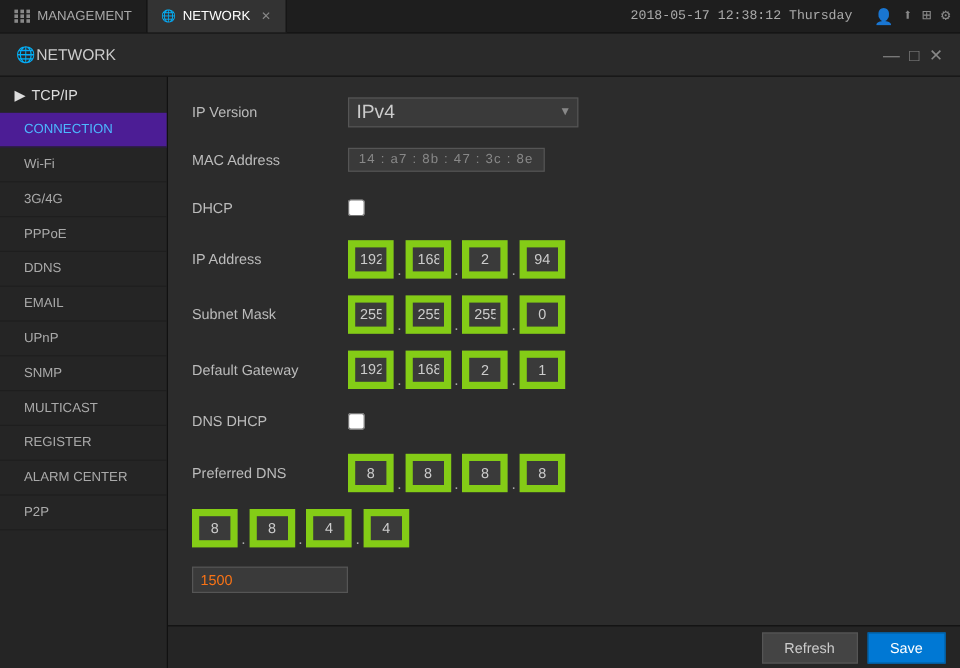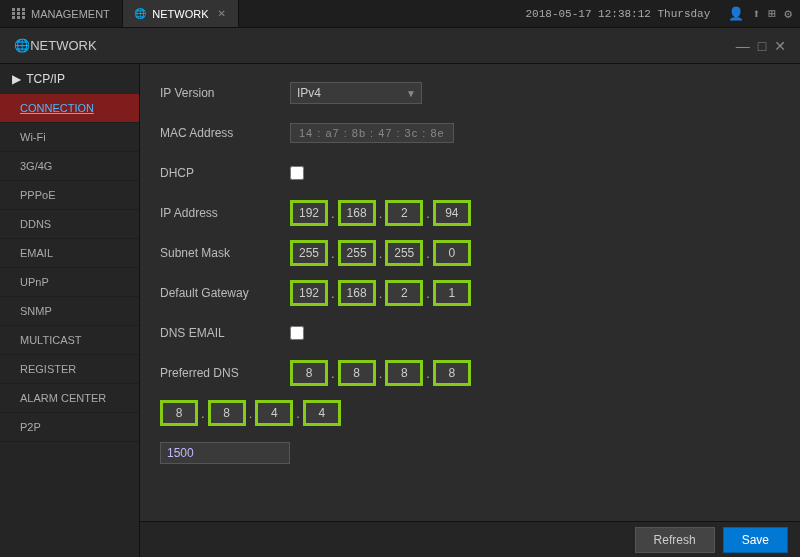--- a/index.html
+++ b/index.html
@@ -135,23 +135,22 @@
       gap: 5px;
     }
     .sidebar-item {
       padding: 8px 14px 8px 20px;
       color: #aaa;
       font-size: 11px;
       cursor: pointer;
       border-bottom: 1px solid #1e1e1e;
     }
     .sidebar-item.active {
-      background: #7f1d1d;
+      background: #4c1d95;
       color: #4db8ff;
-      text-decoration: underline;
     }
 
     
     .content-area {
       flex: 1;
       background: #2c2c2c;
       display: flex;
       flex-direction: column;
       overflow: hidden;
     }
@@ -169,32 +168,32 @@
       min-height: 26px;
     }
     .form-label {
       width: 130px;
       color: #bbb;
       font-size: 12px;
       flex-shrink: 0;
     }
     .form-control {
       display: flex;
-      align-items: center;
+      align-items: flex-end;
       gap: 2px;
     }
 
     
     .ip-select {
       background: #3a3a3a;
       border: 1px solid #555;
       color: #ccc;
-      font-size: 12px;
+      font-size: 16px;
       padding: 3px 6px;
-      width: 132px;
+      width: 192px;
       appearance: none;
       -webkit-appearance: none;
       outline: none;
       cursor: pointer;
       background-image: none;
     }
     .select-wrapper {
       position: relative;
       display: inline-flex;
       align-items: center;
@@ -223,39 +222,39 @@
       height: 14px;
       background: #3a3a3a;
       border: 1px solid #555;
       cursor: pointer;
       accent-color: #4db8ff;
     }
 
     
     .ip-octet {
       background: #3a3a3a;
-      border: 3px solid #84cc16;
+      border: 6px solid #84cc16;
       color: #ccc;
       font-size: 12px;
       width: 38px;
       padding: 3px 4px;
       text-align: center;
       outline: none;
     }
     .ip-dot {
       color: #aaa;
       font-size: 13px;
       padding: 0 1px;
     }
 
     
     .mtu-input {
       background: #3a3a3a;
       border: 1px solid #555;
-      color: #c4b5fd;
+      color: #f97316;
       font-size: 12px;
       width: 130px;
       padding: 3px 6px;
       outline: none;
     }
 
     
     .bottom-bar {
       height: 36px;
       background: #252525;
@@ -450,21 +449,21 @@
           <span class="ip-dot">.</span>
           <input type="text" class="ip-octet" value="168" style="">
           <span class="ip-dot">.</span>
           <input type="text" class="ip-octet" value="2" style="">
           <span class="ip-dot">.</span>
           <input type="text" class="ip-octet" value="1" style="">
         </div>
       </div>
 
       <div class="form-row">
-        <span class="form-label">DNS EMAIL</span>
+        <span class="form-label">DNS DHCP</span>
         <div class="form-control">
           <input type="checkbox" class="form-checkbox" style="">
         </div>
       </div>
 
       <div class="form-row">
         <span class="form-label">Preferred DNS</span>
         <div class="form-control">
           <input type="text" class="ip-octet" value="8" style="">
           <span class="ip-dot">.</span>

